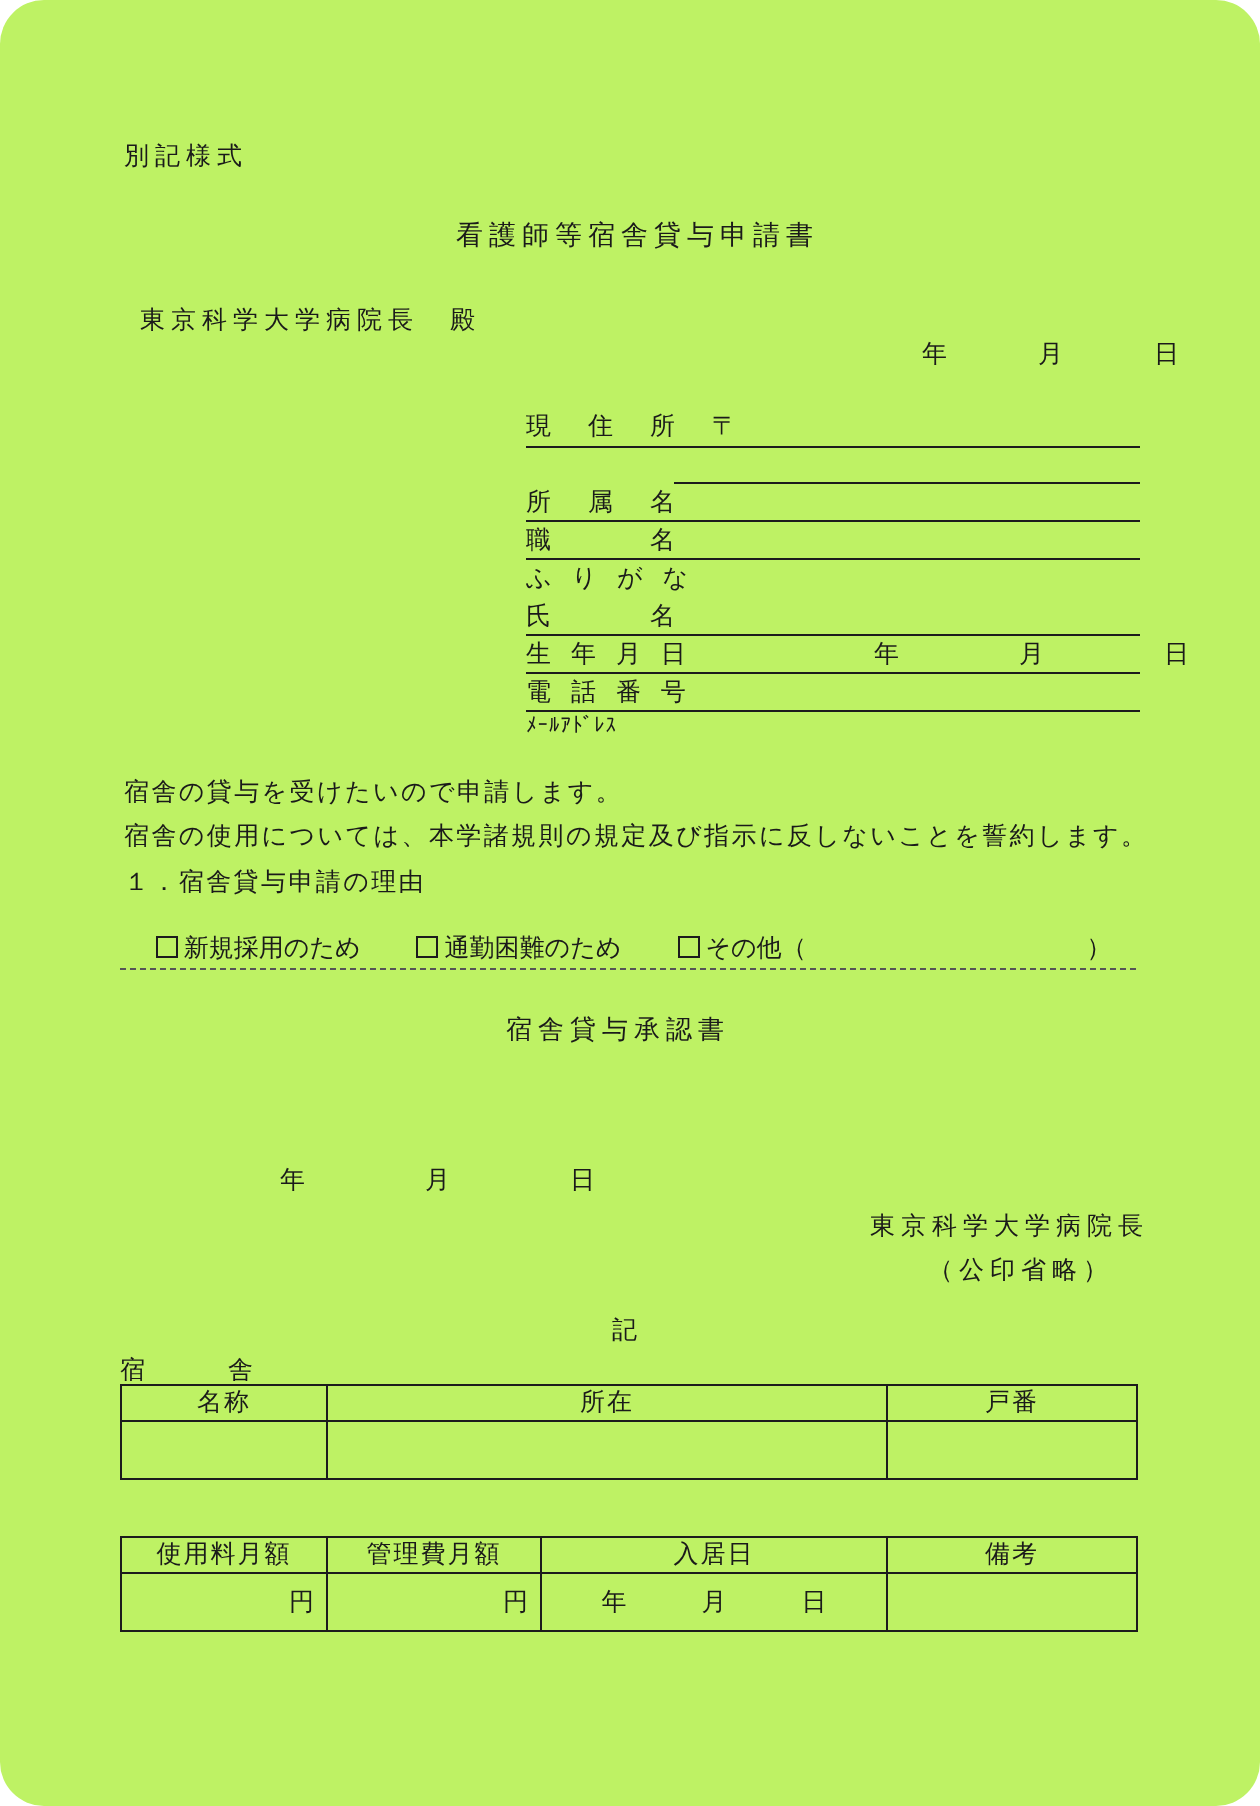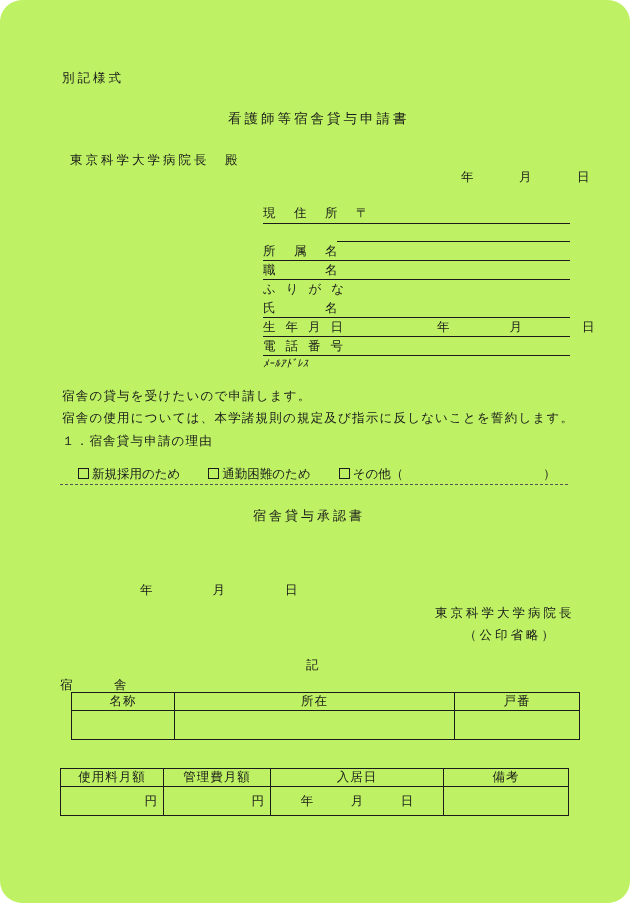--- a/index.html
+++ b/index.html
@@ -128,21 +128,21 @@
   <div class="fieldlabel jp sp3" style="left:263px; top:302px;">氏　　　名</div>
   <div class="rule" style="left:263px; top:317px; width:307px;"></div>
 
   <div class="fieldlabel jp sp3" style="left:263px; top:321px;">生 年 月 日</div>
   <div class="fieldlabel jp" style="left:437px; top:321px; letter-spacing:2px;">年　　　　月　　　　日</div>
   <div class="rule" style="left:263px; top:336px; width:307px;"></div>
 
   <div class="fieldlabel jp sp3" style="left:263px; top:340px;">電 話 番 号</div>
   <div class="rule" style="left:263px; top:355px; width:307px;"></div>
 
-  <div class="fieldlabel jp" style="left:263px; top:358px; font-size:10.5px; letter-spacing:0.5px;font-style:italic;">ﾒｰﾙｱﾄﾞﾚｽ</div>
+  <div class="fieldlabel jp" style="left:263px; top:358px; font-size:10.5px; letter-spacing:0.5px;">ﾒｰﾙｱﾄﾞﾚｽ</div>
 
   <div class="t jp" style="left:62px; top:412px; letter-spacing:1.2px;">宿舎の使用については、本学諸規則の規定及び指示に反しないことを誓約します。</div>
 
   <div class="t jp" style="left:62px; top:390px; letter-spacing:1.2px;">宿舎の貸与を受けたいので申請します。</div>
 
   <div class="t jp" style="left:62px; top:435px; letter-spacing:1.2px;">１．宿舎貸与申請の理由</div>
 
   <div class="checkrow" style="left:62px; top:455px;">
     <span class="checkitem"><span class="chk"></span><span>新規採用のため</span></span><span style="display:inline-block;width:28px;"></span><span class="checkitem"><span class="chk"></span><span>通勤困難のため</span></span><span style="display:inline-block;width:28px;"></span><span class="checkitem"><span class="chk"></span><span>その他（</span><span style="display:inline-block;width:140px;"></span><span>）</span></span>
   </div>
@@ -155,21 +155,21 @@
   <div class="t jp" style="left:140px; top:584px; letter-spacing:2px;">年　　　　月　　　　日</div>
 
   <div class="t jp sp3" style="left:435px; top:607px;">東京科学大学病院長</div>
 
   <div class="t jp sp3" style="left:464px; top:629px;">（公印省略）</div>
 
   <div class="t jp" style="left:306px; top:659px;">記</div>
 
   <div class="t jp" style="left:60px; top:679px; letter-spacing:1px;">宿　　　舎</div>
 
-  <table class="tbl" style="left:60px; top:692px; width:508px;margin-left:11px;">
+  <table class="tbl" style="left:60px; top:692px; width:508px;">
     <colgroup>
       <col style="width:103px;">
       <col style="width:280px;">
       <col style="width:125px;">
     </colgroup>
     <tbody>
       <tr>
         <td>名称</td>
         <td>所在</td>
         <td>戸番</td>

